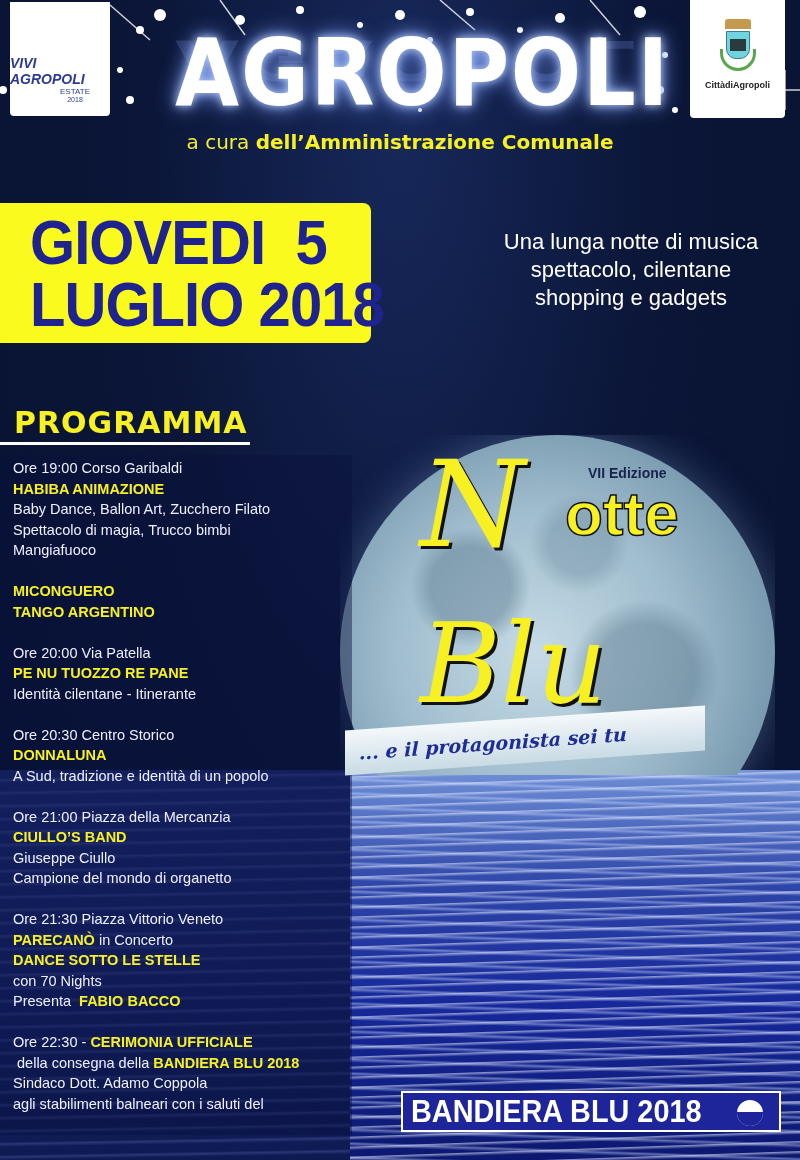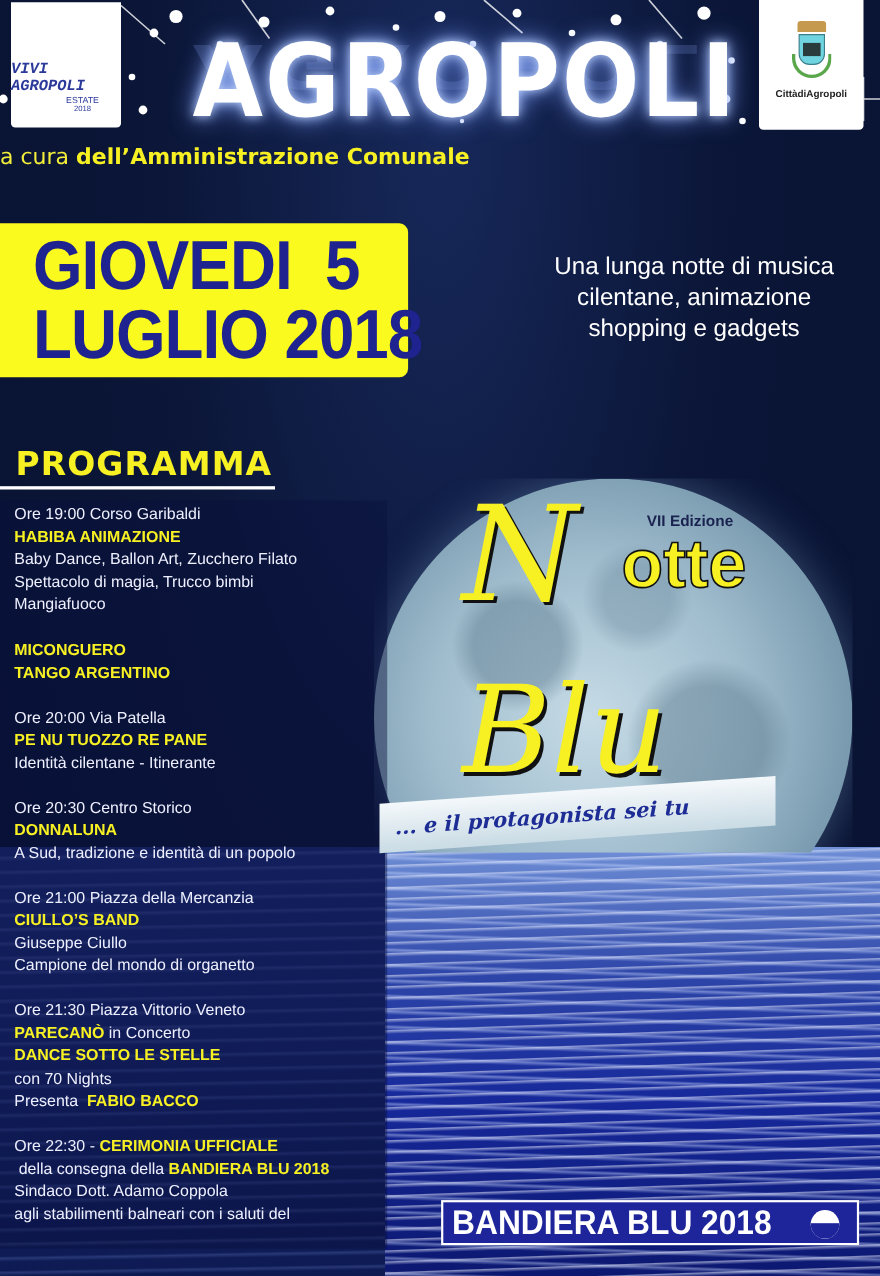--- a/index.html
+++ b/index.html
@@ -31,21 +31,21 @@
         radial-gradient(circle at 70% 55%, rgba(80,110,130,0.4) 0 50px, transparent 75px),
         radial-gradient(circle at 55% 25%, rgba(100,130,150,0.35) 0 30px, transparent 50px),
         radial-gradient(circle at 45% 50%, #c6dbe6 0%, #9fbccd 45%, #7798ad 75%, #4a6a82 100%);
       box-shadow: 0 0 40px rgba(150,190,230,0.35);
       clip-path: inset(0 0 95px 0);
     }
     .logo-left {
       position: absolute; left: 10px; top: 2px; width: 100px; height: 114px; background: #fff;
       border-radius: 0 0 4px 4px; display: flex; flex-direction: column; align-items: center; justify-content: center;
     }
-    .logo-left .ll-main { color: #2b3a9a; font-family: Liberation Mono, monospace; font-style: italic; font-size: 14px; font-weight: bold; margin-top: 40px; }
+    .logo-left .ll-main { color: #2b3a9a; font-family: Liberation Sans, sans-serif; font-style: italic; font-size: 14px; font-weight: bold; margin-top: 40px; }
     .logo-left .ll-sub { color: #2b3a9a; font-size: 8px; margin-left: 30px; }
     .logo-left .ll-year { color: #2b3a9a; font-size: 7px; margin-left: 30px; }
     .logo-right {
       position: absolute; left: 690px; top: 0; width: 95px; height: 118px; background: #fff;
       border-radius: 0 0 4px 4px; display: flex; flex-direction: column; align-items: center; justify-content: center; padding-bottom: 10px;
     }
     .crest { width: 38px; height: 55px; position: relative; margin-bottom: 6px; }
     .crest .crown { position: absolute; left: 6px; top: 0; width: 26px; height: 10px; background: #c59a4f; border-radius: 3px 3px 0 0; }
     .crest .shield { position: absolute; left: 7px; top: 12px; width: 24px; height: 28px; background: #6fd3e0; border: 1px solid #3b7d88; border-radius: 0 0 10px 10px; }
     .crest .tower { position: absolute; left: 11px; top: 20px; width: 16px; height: 12px; background: #2a3b3e; }
@@ -55,21 +55,21 @@
       position: absolute; left: 150px; top: 20px; width: 500px; text-align: center;
       font-family: "DejaVu Sans", sans-serif; font-weight: bold; font-size: 92px; letter-spacing: 2px;
       color: #ffffff; text-shadow: 0 0 10px #bcd2ff, 0 0 24px #7ea0ff; transform: scaleX(0.9);
     }
     .title-reflect {
       position: absolute; left: 150px; top: 92px; width: 500px; text-align: center;
       font-family: "DejaVu Sans", sans-serif; font-weight: bold; font-size: 92px; letter-spacing: 2px;
       color: rgba(90,110,170,0.35); transform: scaleX(0.9) scaleY(-0.6); transform-origin: top;
     }
     .subtitle {
-      position: absolute; left: 0; top: 130px; width: 800px; font-size: 20px;
+      position: absolute; left: 0; top: 130px; width: 800px; text-align: center; font-size: 20px;
       font-family: "DejaVu Sans", sans-serif;
     }
     .subtitle .sub-a { color: #f2ee3a; font-weight: normal; }
     .subtitle .sub-b { color: #f7f023; font-weight: bold; }
     .date-box {
       position: absolute; left: 0; top: 203px; width: 371px; height: 140px; background: #fbfa1e;
       border-radius: 0 8px 8px 0; padding: 8px 0 0 30px;
     }
     .date-line { color: #1e238f; font-family: "Liberation Sans", sans-serif; font-weight: bold; font-size: 63px; line-height: 62px; letter-spacing: -1px; transform: scaleX(0.92); transform-origin: left; white-space: pre; }
     .tagline { position: absolute; left: 462px; top: 228px; width: 338px; text-align: center; font-size: 22px; line-height: 28px; color: #fff; }
@@ -167,21 +167,21 @@
   <span class="sub-b">dell’Amministrazione Comunale</span>
 </div>
 
 <div class="date-box">
   <div class="date-line">GIOVEDI  5</div>
   <div class="date-line">LUGLIO 2018</div>
 </div>
 
 <div class="tagline">
   <div>Una lunga notte di musica</div>
-  <div>cilentane, animazione</div>
+  <div>spettacolo, cilentane</div>
   <div>shopping e gadgets</div>
 </div>
 
 <div class="prog-panel"></div>
 <div class="prog-head">PROGRAMMA</div>
 <div class="prog-rule"></div>
 
 <div class="programme">
   <div class="block">
     <div>Ore 19:00 Corso Garibaldi</div>

